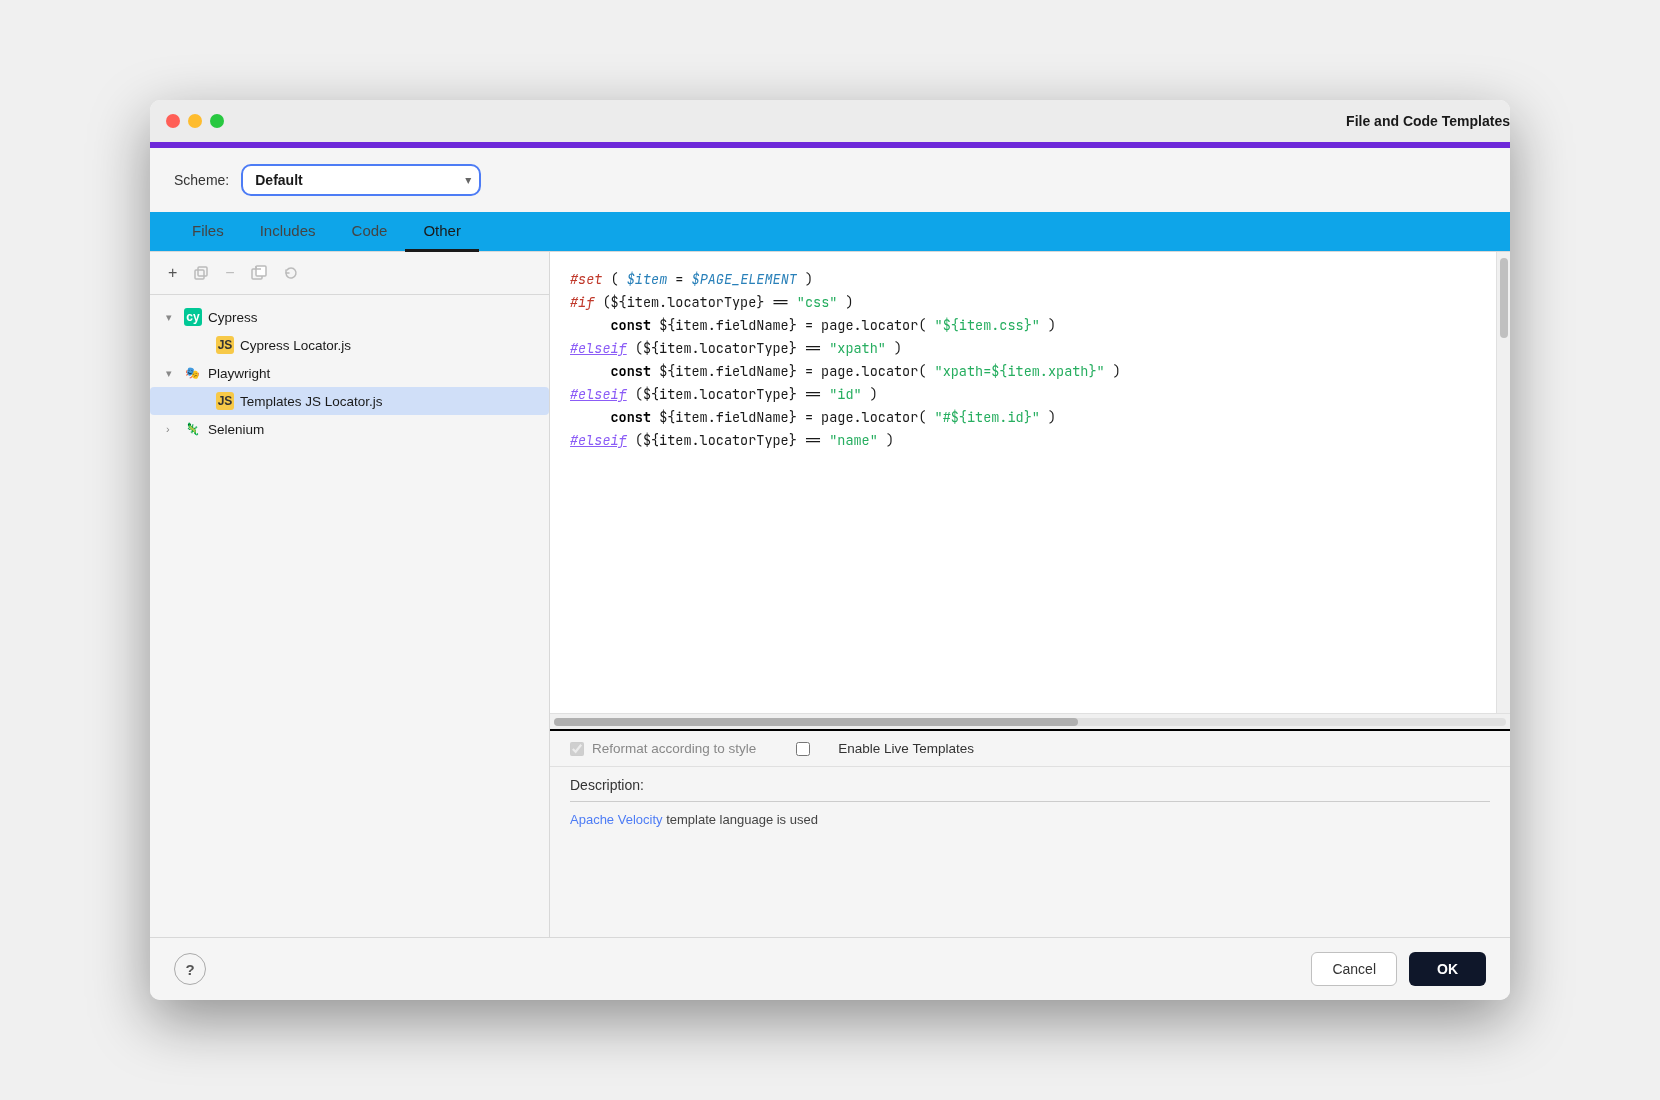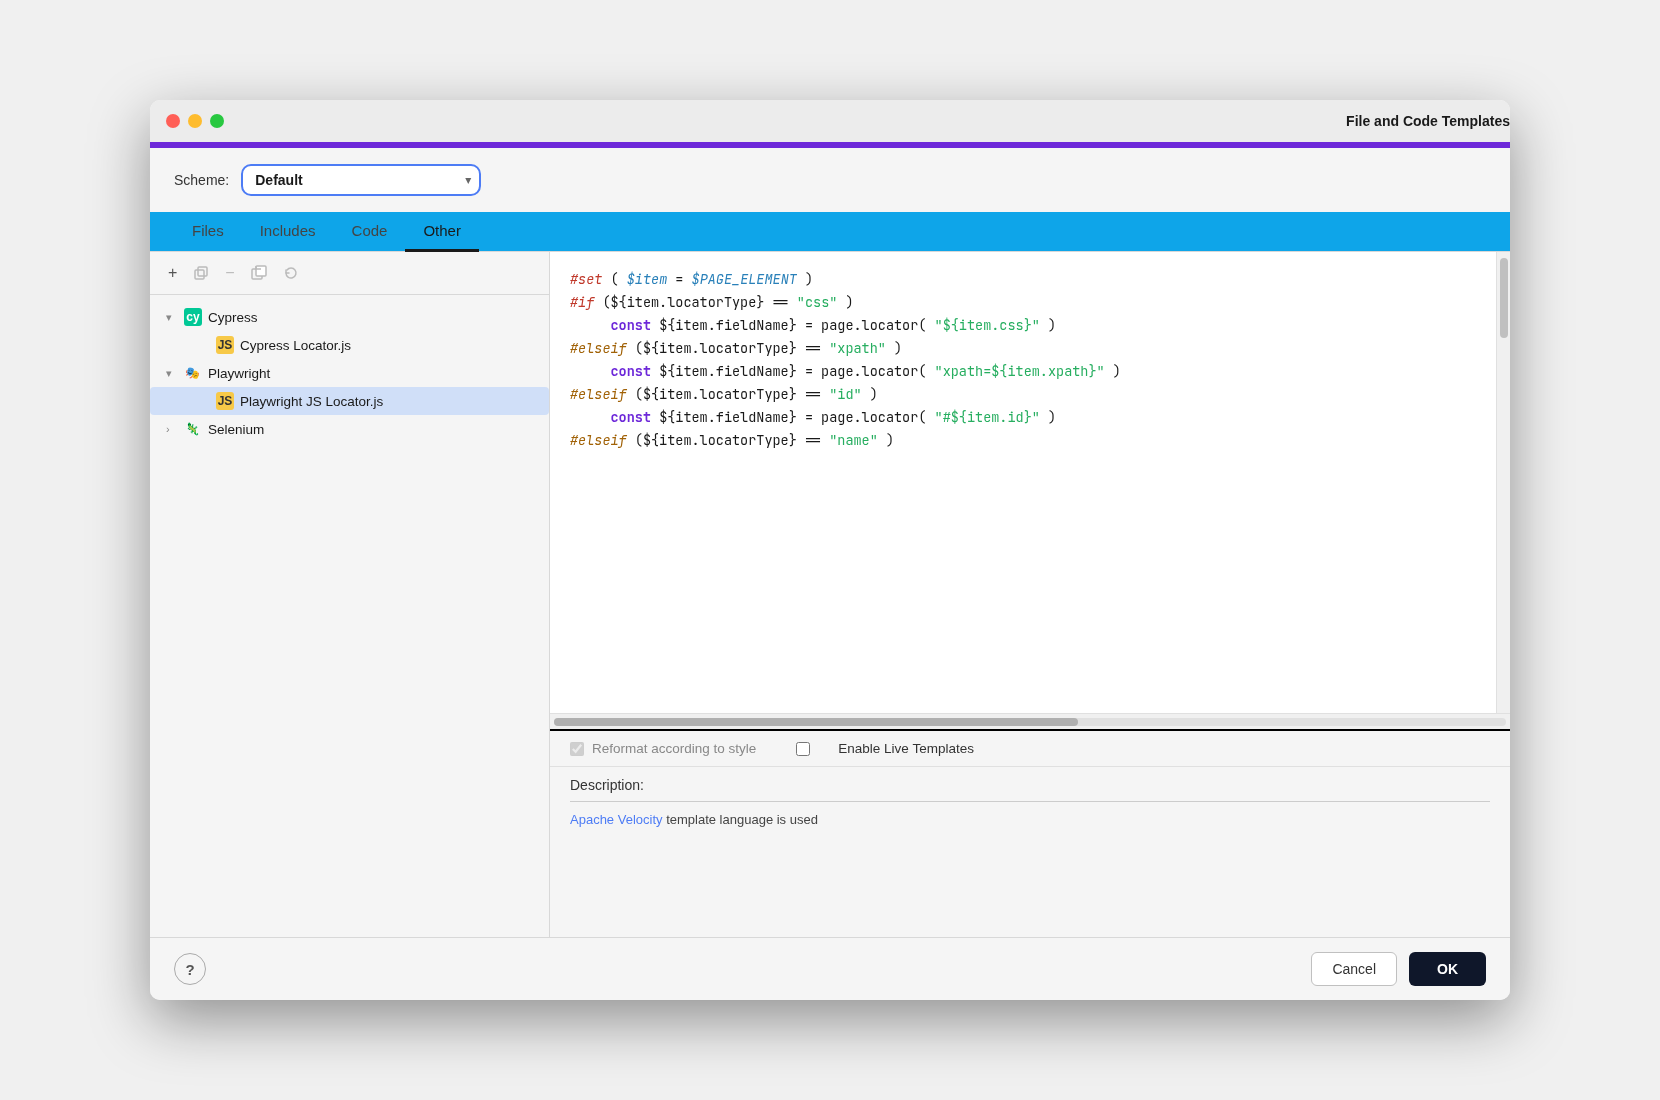--- a/index.html
+++ b/index.html
@@ -242,24 +242,24 @@
       line-height: 1.7;
       padding: 16px 20px;
       background: #ffffff;
       overflow-x: auto;
       overflow-y: auto;
     }
 
     .code-line { white-space: nowrap; }
     .kw-set { color: #c0392b; font-style: italic; }
     .kw-if { color: #c0392b; font-style: italic; }
-    .kw-elseif { color: #a16207; font-style: italic; }
+    .kw-elseif { color: #8b5cf6; font-style: italic; text-decoration: underline; }
     .var { color: #2980b9; font-style: italic; }
     .str { color: #27ae60; }
-    .kw-const { color: #6d28d9; font-weight: 600; }
+    .kw-const { color: #000000; font-weight: 600; }
     .plain { color: #1a1a1a; }
 
     .scrollbar-area {
       height: 16px;
       background: #f0f0f0;
       border-top: 1px solid #e0e0e0;
       display: flex;
       align-items: center;
       padding: 0 4px;
     }
@@ -473,21 +473,21 @@
         </div>
 
         <div class="tree-item">
           <span class="arrow">▾</span>
           <span class="icon icon-pw">🎭</span>
           <span>Playwright</span>
         </div>
         <div class="tree-item tree-child selected">
           <span class="arrow"></span>
           <span class="icon icon-js">JS</span>
-          <span>Playwright JS Locator.js</span>
+          <span>Templates JS Locator.js</span>
         </div>
 
         <div class="tree-item">
           <span class="arrow">›</span>
           <span class="icon icon-se">🦎</span>
           <span>Selenium</span>
         </div>
       </div>
     </div>
 

